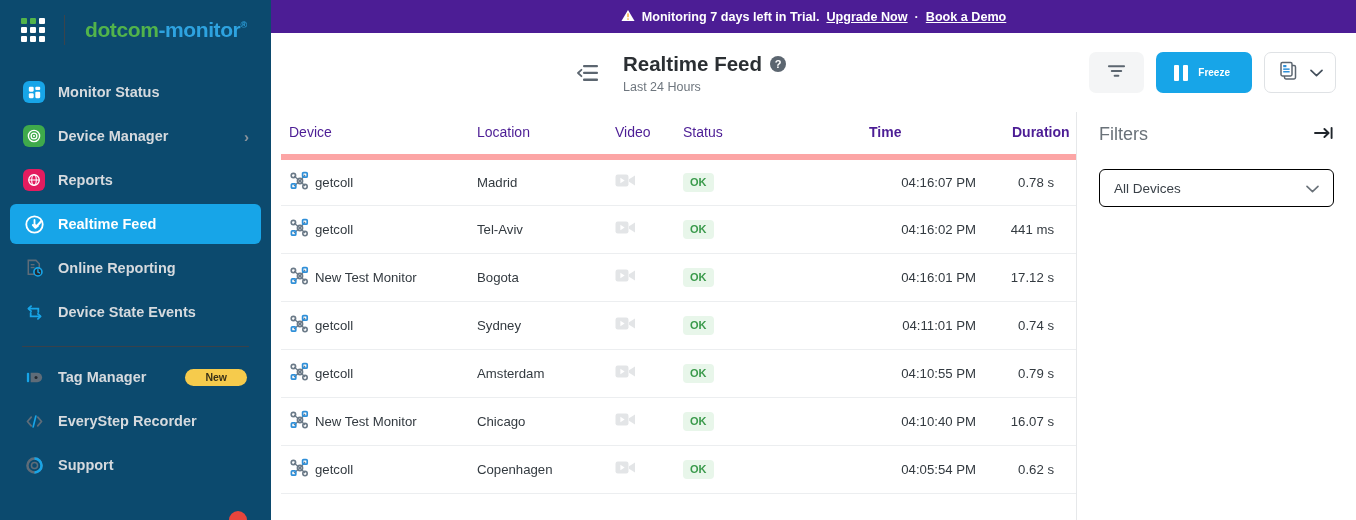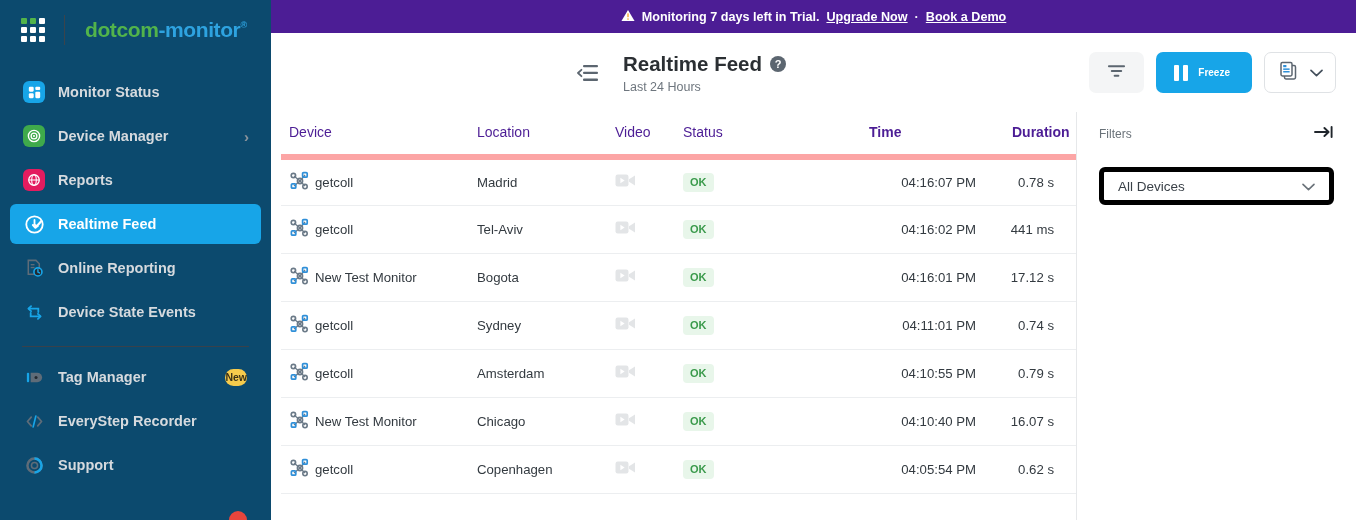--- a/index.html
+++ b/index.html
@@ -58,21 +58,21 @@
   }
   .sq { width:22px; height:22px; border-radius:6px; display:flex; align-items:center; justify-content:center; }
   .sq.blue { background:#17a5e8; }
   .sq.green { background:#3faa4b; }
   .sq.pink { background:#e31c5f; }
   .nav-label { flex: 1; }
   .chev-right { color:#8b949c; font-size: 15px; margin-right: 12px; }
   .badge-new {
     background:#f6cb4c; color:#3a3118;
     font-size: 10.5px; font-weight: 700;
-    border-radius: 9px; padding: 2px 0 3px;
+    border-radius: 9px; padding: 2px 20px 3px;
     margin-right: 14px;
     text-align: center;
   }
   .nav-sep { height:1px; background:#39414a; margin: 14px 22px 10px; }
   .red-dot {
     position:absolute; left: 229px; top: 511px;
     width: 18px; height: 18px; border-radius: 50%;
     background: #e8453c;
   }
 
@@ -166,24 +166,24 @@
     display:inline-block; background:#e8f6ea; color:#3a9a4b;
     font-size:11px; font-weight:700;
     border-radius:4px; padding:3px 7px 4px;
   }
   .vid-ico { opacity:1; }
 
   .filters-head {
     display:flex; align-items:center; justify-content:space-between;
     padding: 12px 0 14px;
   }
-  .filters-title { font-size:12px; color:#6a7279; }
+  .filters-title { font-size:18px; color:#6a7279; }
   .collapse-right { font-size:17px; color:#2b2f33; cursor:pointer; line-height:1; }
   .select-box {
-    height:38px; border:5px solid #000000; border-radius:6px;
+    height:38px; border:1px solid #000000; border-radius:6px;
     display:flex; align-items:center; justify-content:space-between;
     padding: 0 14px; margin-top: 10px;
     font-size:13.5px; color:#3a4148; cursor:pointer; background:#fff;
   }
   .select-box .chev-d { color:#6a7279; font-size:13px; }
 </style>
 </head>
 <body>
 
 <div class="app">

